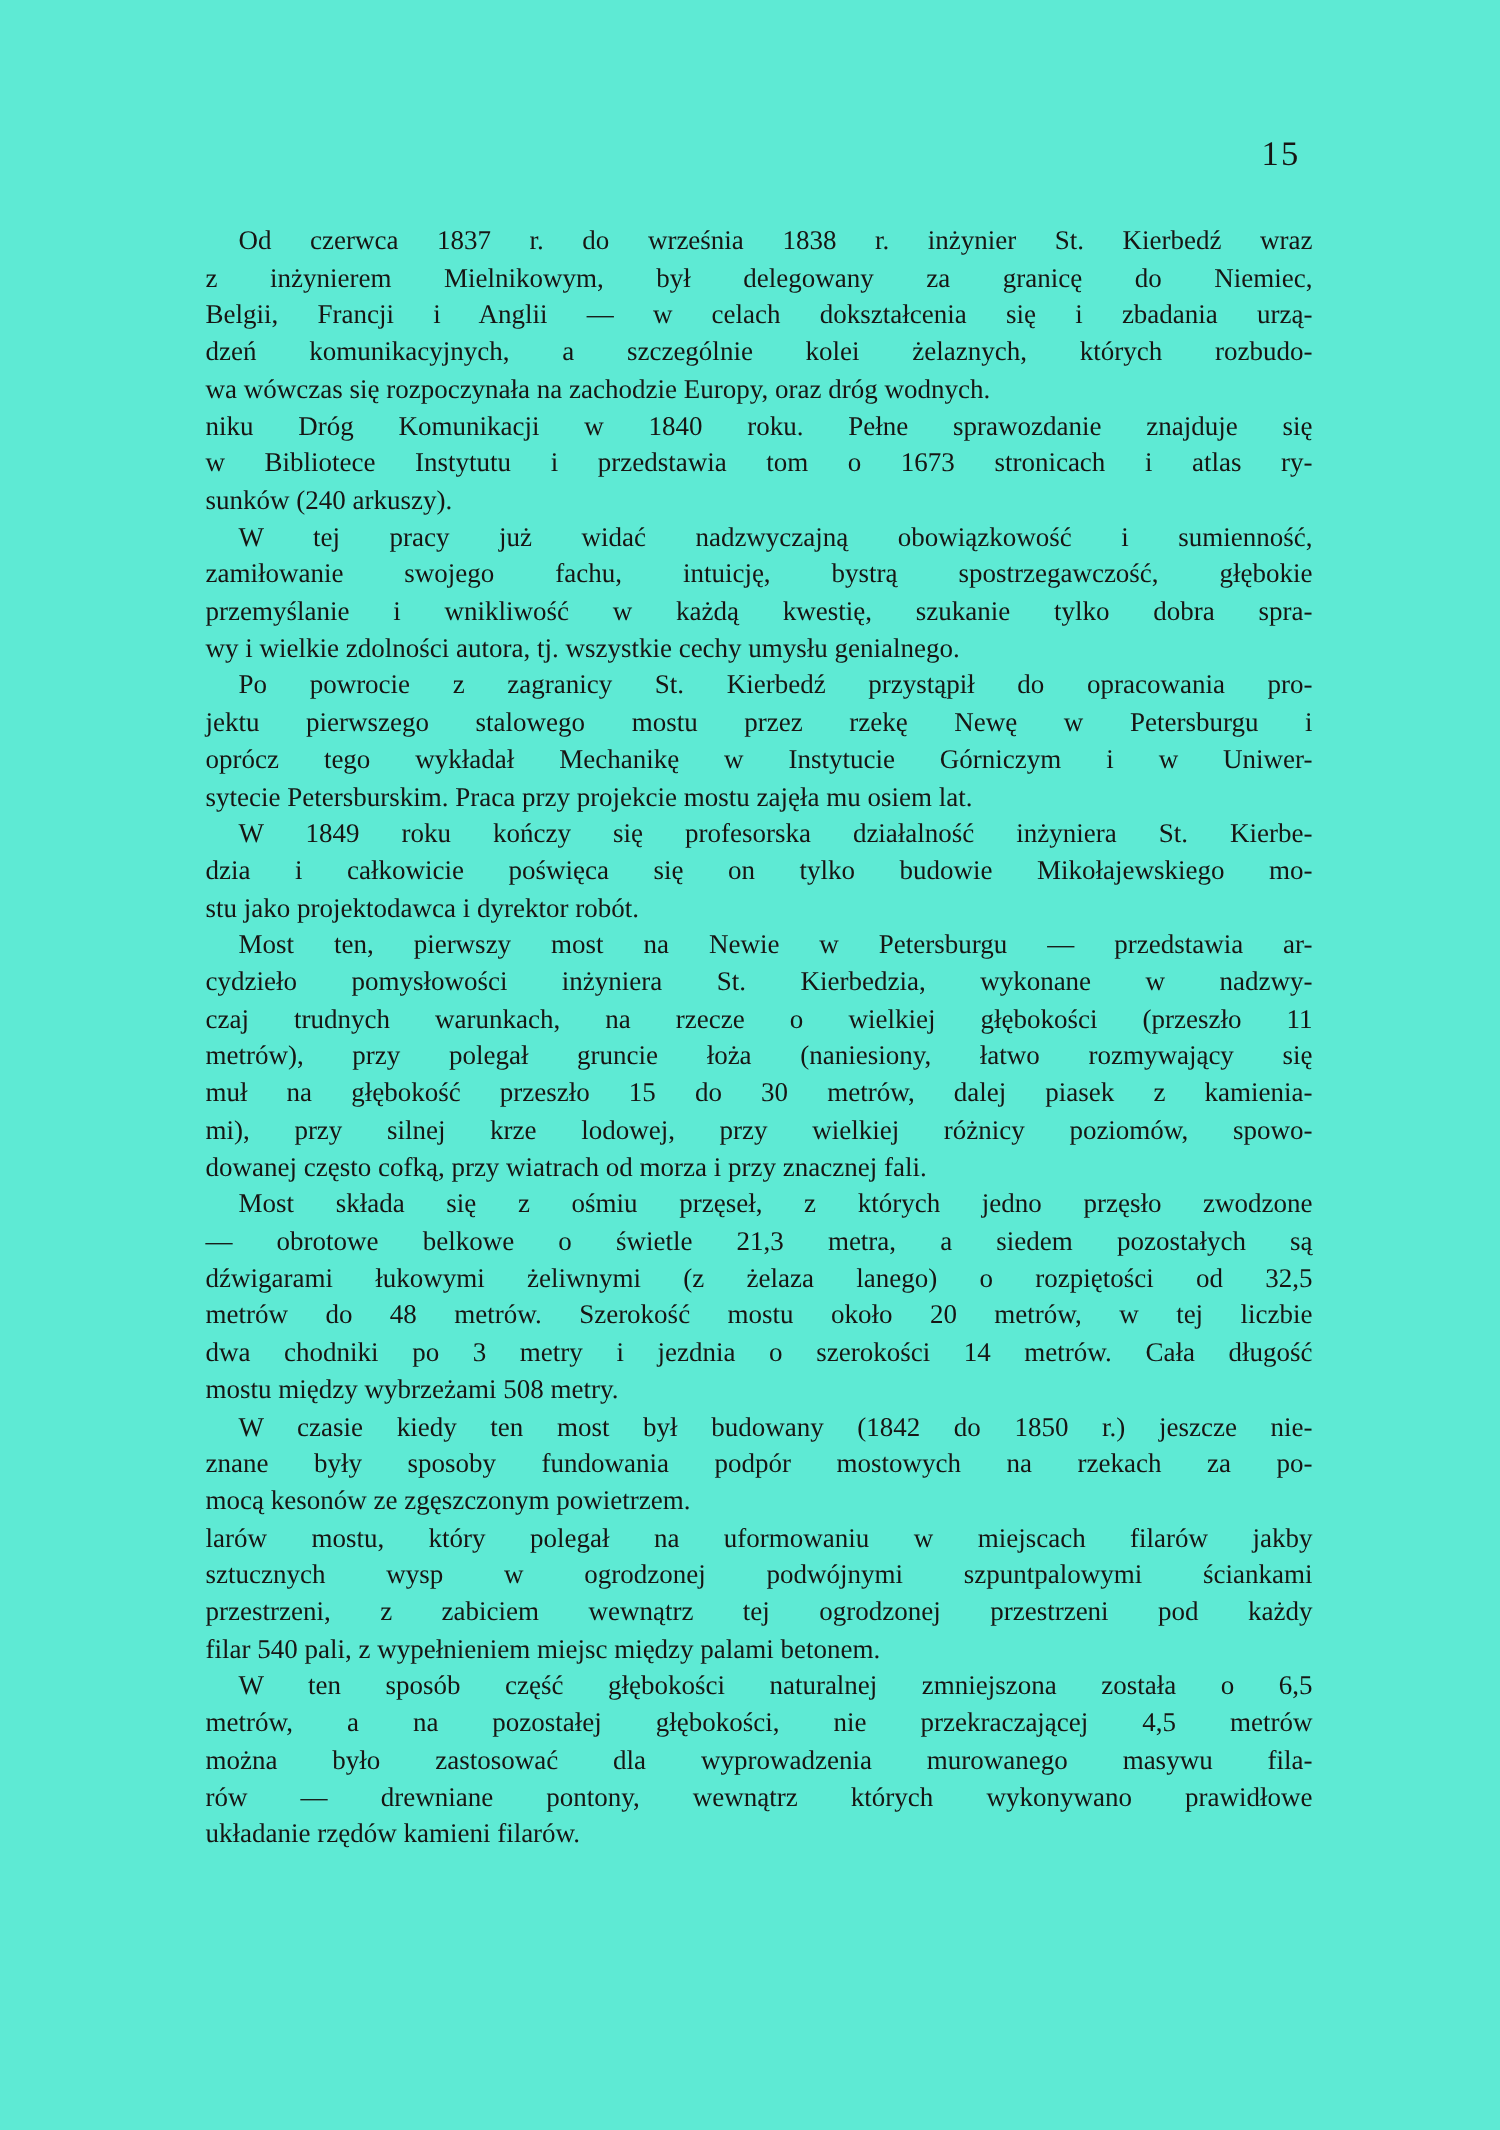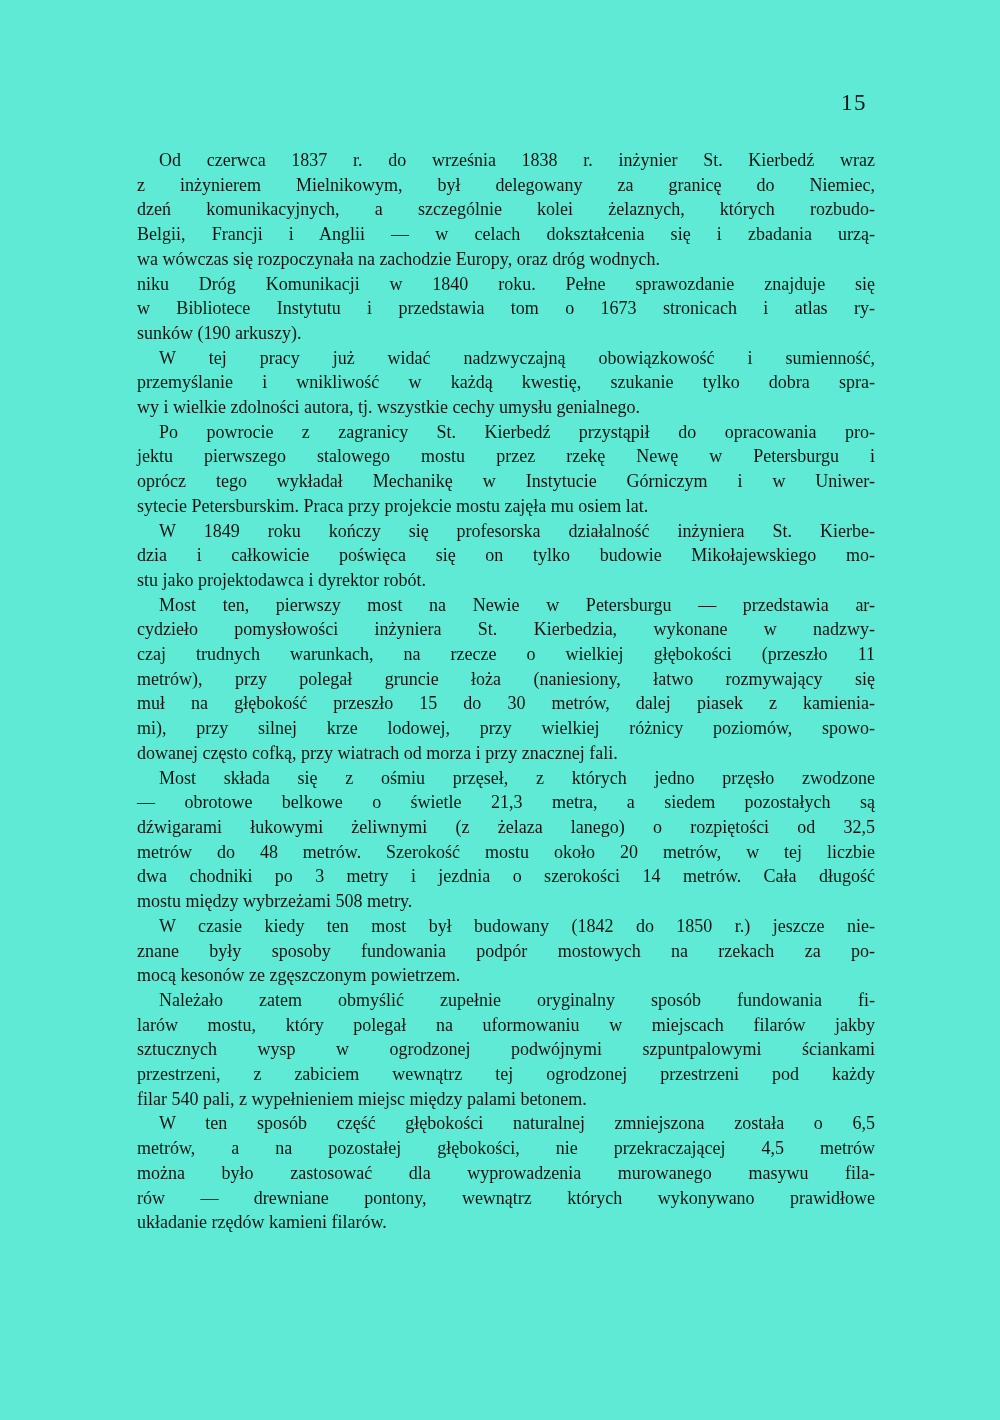--- a/index.html
+++ b/index.html
@@ -49,31 +49,32 @@
 </style>
 </head>
 <body>
 
 <div class="page">
   <div class="page-number">15</div>
   <div class="text-block">
       <div class="para">
         <div class="line first">Od czerwca 1837 r. do września 1838 r. inżynier St. Kierbedź wraz</div>
         <div class="line">z inżynierem Mielnikowym, był delegowany za granicę do Niemiec,</div>
+        <div class="line">Belgii, Francji i Anglii — w celach dokształcenia się i zbadania urzą-</div>
         <div class="line">dzeń komunikacyjnych, a szczególnie kolei żelaznych, których rozbudo-</div>
-        <div class="line">Belgii, Francji i Anglii — w celach dokształcenia się i zbadania urzą-</div>
         <div class="line last">wa wówczas się rozpoczynała na zachodzie Europy, oraz dróg wodnych.</div>
       </div>
       <div class="para">
         <div class="line">niku Dróg Komunikacji w 1840 roku. Pełne sprawozdanie znajduje się</div>
         <div class="line">w Bibliotece Instytutu i przedstawia tom o 1673 stronicach i atlas ry-</div>
-        <div class="line last">sunków (190 arkuszy).</div>
+        <div class="line last">sunków (240 arkuszy).</div>
       </div>
       <div class="para">
         <div class="line first">W tej pracy już widać nadzwyczajną obowiązkowość i sumienność,</div>
+        <div class="line">zamiłowanie swojego fachu, intuicję, bystrą spostrzegawczość, głębokie</div>
         <div class="line">przemyślanie i wnikliwość w każdą kwestię, szukanie tylko dobra spra-</div>
         <div class="line last">wy i wielkie zdolności autora, tj. wszystkie cechy umysłu genialnego.</div>
       </div>
       <div class="para">
         <div class="line first">Po powrocie z zagranicy St. Kierbedź przystąpił do opracowania pro-</div>
         <div class="line">jektu pierwszego stalowego mostu przez rzekę Newę w Petersburgu i</div>
         <div class="line">oprócz tego wykładał Mechanikę w Instytucie Górniczym i w Uniwer-</div>
         <div class="line last">sytecie Petersburskim. Praca przy projekcie mostu zajęła mu osiem lat.</div>
       </div>
       <div class="para">
@@ -97,21 +98,20 @@
         <div class="line">metrów do 48 metrów. Szerokość mostu około 20 metrów, w tej liczbie</div>
         <div class="line">dwa chodniki po 3 metry i jezdnia o szerokości 14 metrów. Cała długość</div>
         <div class="line last">mostu między wybrzeżami 508 metry.</div>
       </div>
       <div class="para">
         <div class="line first">W czasie kiedy ten most był budowany (1842 do 1850 r.) jeszcze nie-</div>
         <div class="line">znane były sposoby fundowania podpór mostowych na rzekach za po-</div>
         <div class="line last">mocą kesonów ze zgęszczonym powietrzem.</div>
       </div>
       <div class="para">
-        <div class="line first">Należało zatem obmyślić zupełnie oryginalny sposób fundowania fi-</div>
         <div class="line">larów mostu, który polegał na uformowaniu w miejscach filarów jakby</div>
         <div class="line">sztucznych wysp w ogrodzonej podwójnymi szpuntpalowymi ściankami</div>
         <div class="line">przestrzeni, z zabiciem wewnątrz tej ogrodzonej przestrzeni pod każdy</div>
         <div class="line last">filar 540 pali, z wypełnieniem miejsc między palami betonem.</div>
       </div>
       <div class="para">
         <div class="line first">W ten sposób część głębokości naturalnej zmniejszona została o 6,5</div>
         <div class="line">metrów, a na pozostałej głębokości, nie przekraczającej 4,5 metrów</div>
         <div class="line">można było zastosować dla wyprowadzenia murowanego masywu fila-</div>
         <div class="line">rów — drewniane pontony, wewnątrz których wykonywano prawidłowe</div>

